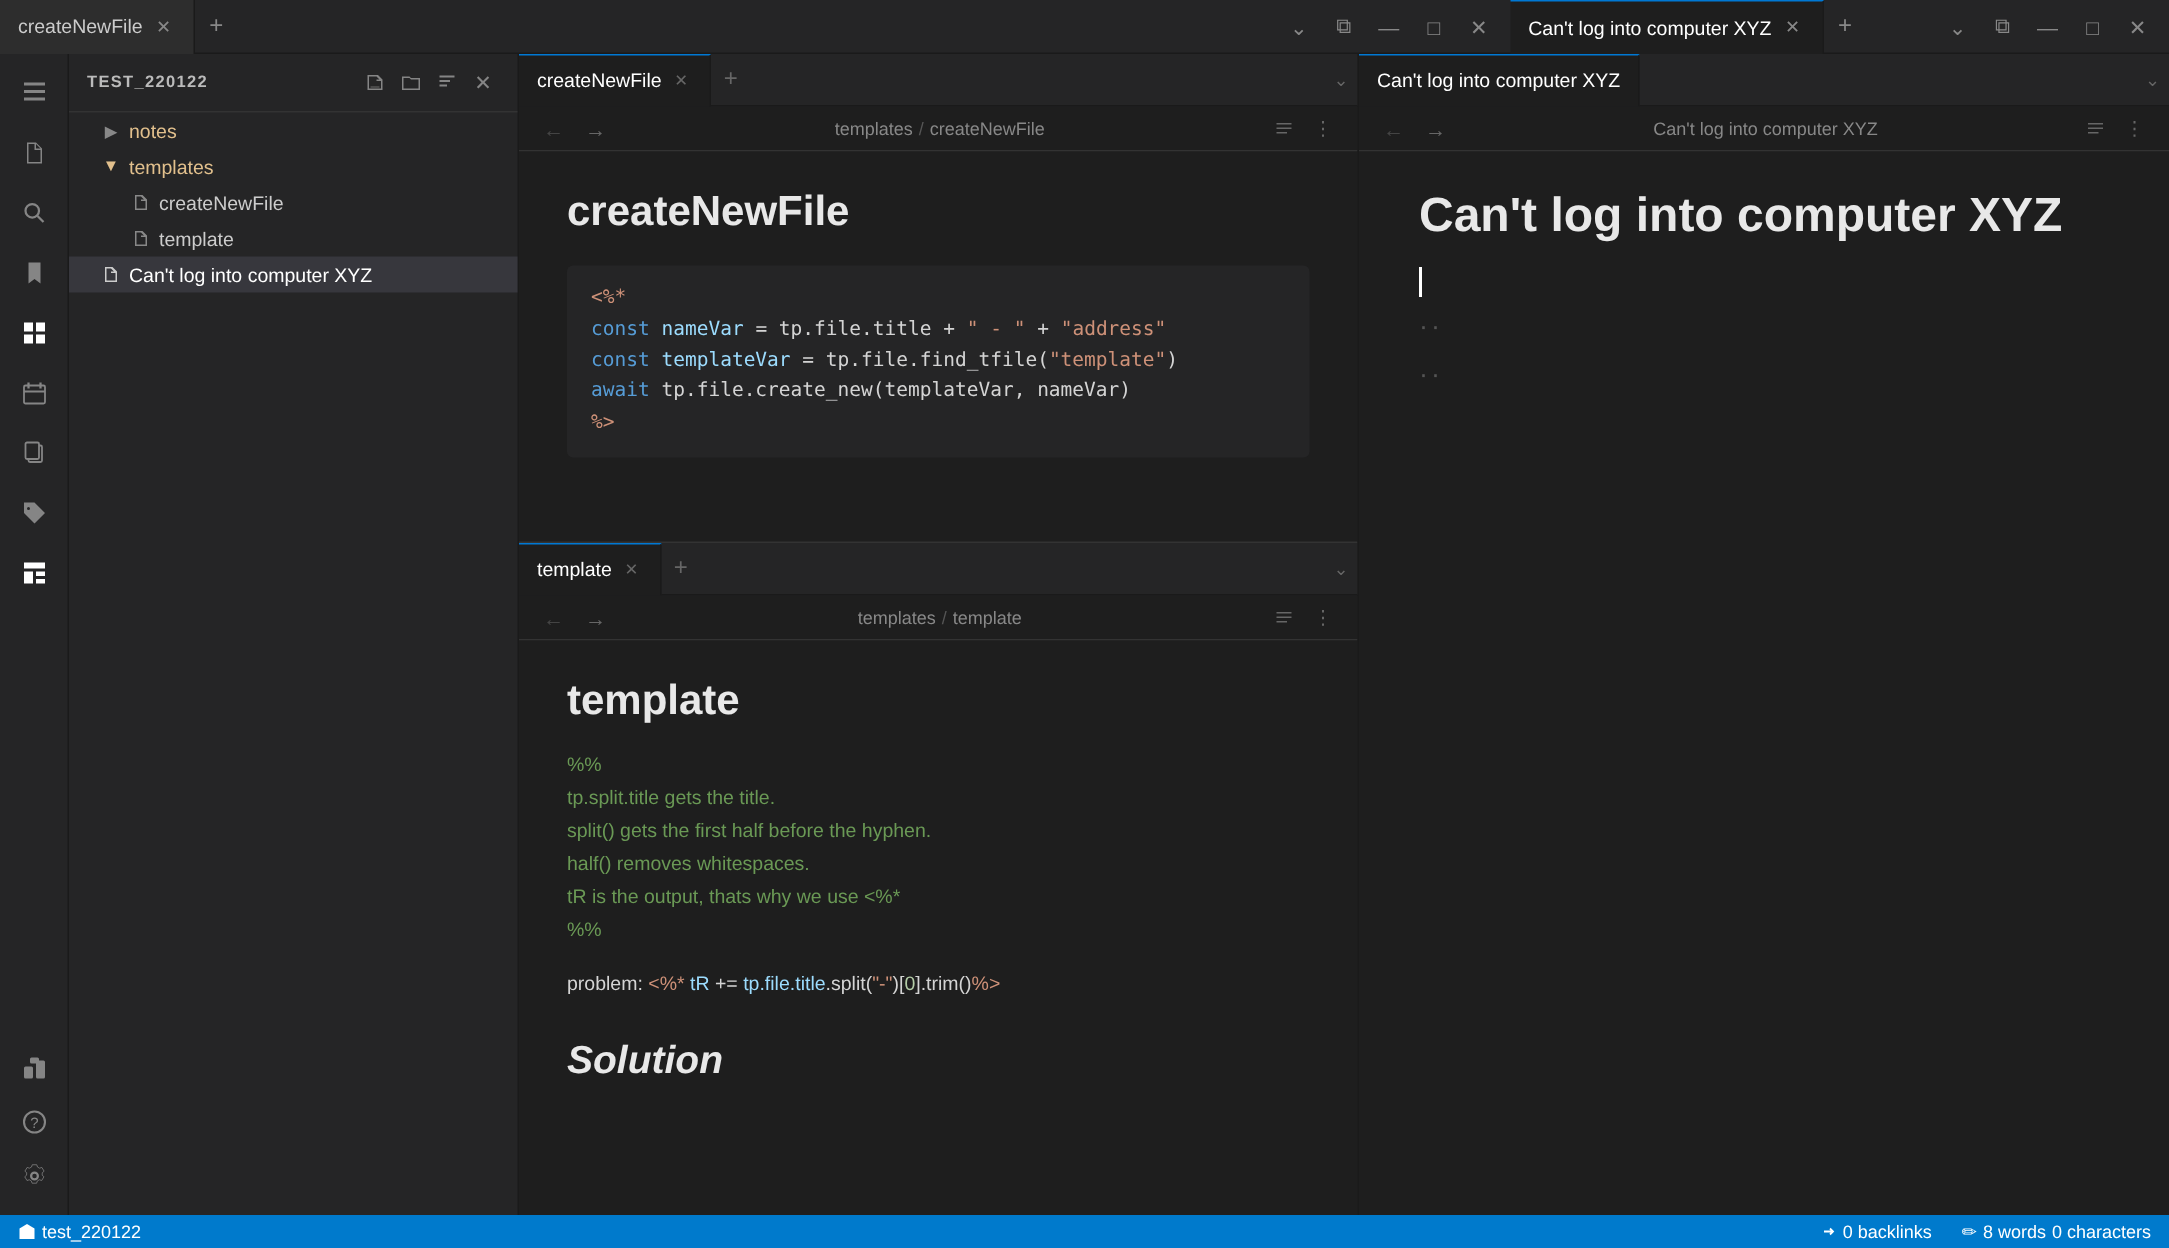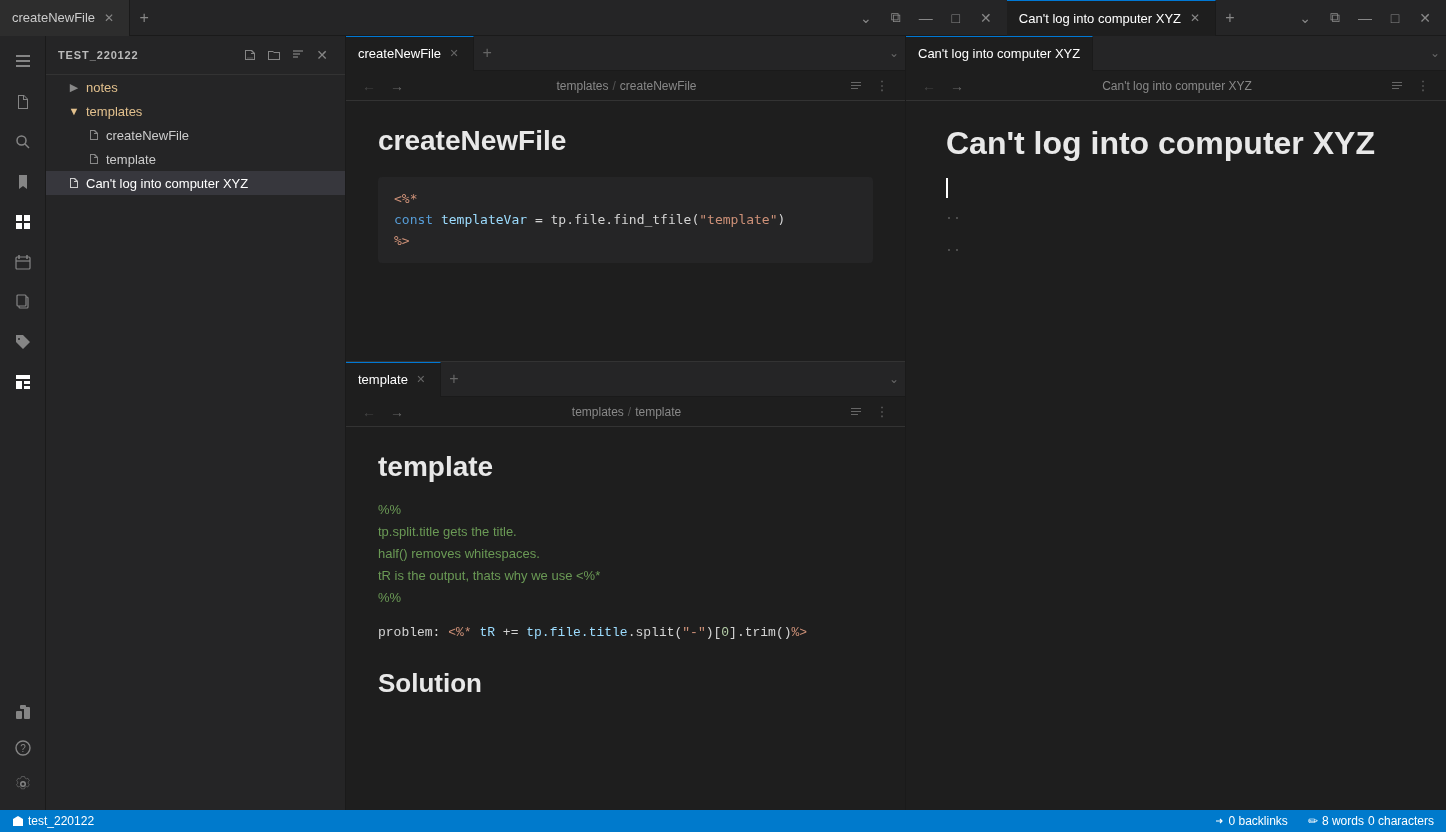--- a/index.html
+++ b/index.html
@@ -349,21 +349,21 @@
       font-weight: 700;
       color: #e8e8e8;
       margin-bottom: 16px;
     }
     .template-comment {
       color: #6a9955;
       font-size: 13px;
       line-height: 1.7;
     }
     .template-code-line {
-      font-family: Liberation Mono, monospace;
+      font-family: Liberation Sans, sans-serif;
       font-size: 13px;
       margin-top: 16px;
     }
     .solution-title {
       font-size: 26px;
       font-weight: 700;
       color: #e8e8e8;
       margin-top: 24px;
     }
 
@@ -653,21 +653,27 @@
           </div>
         </div>
 
         <div class="editor-content" style="height: 260px; flex: none;">
           <div class="editor-title">createNewFile</div>
           <div class="code-block">
             <span class="code-line"><span class="code-tag">
               &lt;%*
             </span></span>
             <span class="code-line">
+              <span class="code-keyword">const </span><span class="code-var">nameVar</span><span class="code-plain"> = tp.file.title + </span><span class="code-string">" - "</span><span class="code-plain"> + </span><span class="code-string">"address"</span>
+            </span>
+            <span class="code-line">
               <span class="code-keyword">const </span><span class="code-var">templateVar</span><span class="code-plain"> = tp.file.find_tfile(</span><span class="code-string">"template"</span><span class="code-plain">)</span>
+            </span>
+            <span class="code-line">
+              <span class="code-keyword">await</span><span class="code-plain"> tp.file.create_new(templateVar, nameVar)</span>
             </span>
             <span class="code-line"><span class="code-tag">%&gt;</span></span>
           </div>
         </div>
       </div>
 
       <div class="vertical-divider"></div>
 
       <div class="editor-section" style="flex:1; display:flex; flex-direction:column;">
         <div class="editor-tab-bar">
@@ -697,30 +703,31 @@
             <div class="toolbar-icon-btn">⋮</div>
           </div>
         </div>
 
         <div class="editor-content" style="flex:1;">
           <div class="template-title">template</div>
 
           <div class="template-comment">
             <div>%%</div>
             <div>tp.split.title gets the title.</div>
+            <div>split() gets the first half before the hyphen.</div>
             <div>half() removes whitespaces.</div>
             <div>tR is the output, thats why we use &lt;%*</div>
             <div>%%</div>
           </div>
 
           <div class="template-code-line">
             <span style="color:#d4d4d4;">problem: </span><span style="color:#ce9178;">&lt;%*</span><span style="color:#9cdcfe;"> tR </span><span style="color:#d4d4d4;">+=</span><span style="color:#9cdcfe;"> tp.file.title</span><span style="color:#d4d4d4;">.split(</span><span style="color:#ce9178;">"-"</span><span style="color:#d4d4d4;">)[</span><span style="color:#b5cea8;">0</span><span style="color:#d4d4d4;">].trim()</span><span style="color:#ce9178;">%&gt;</span>
           </div>
 
-          <div class="solution-title" style="margin-top: 28px;">Solution</div>
+          <div class="solution-title" style="margin-top: 28px; font-style: italic;">Solution</div>
         </div>
       </div>
     </div>
 
     <div class="editor-pane-right">
       <div class="editor-tab-bar">
         <div class="editor-tab active" style="min-width:180px;">
           <span>Can't log into computer XYZ</span>
         </div>
         <div class="editor-tab-spacer"></div>

